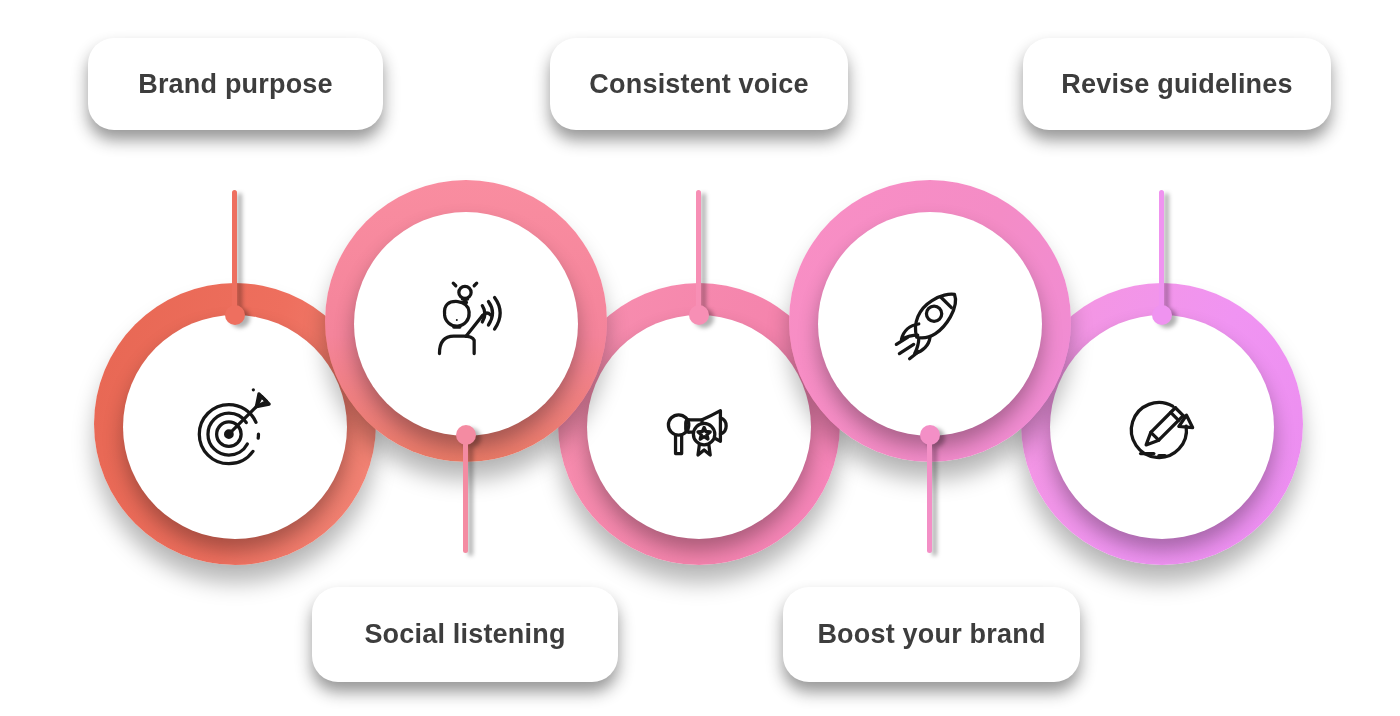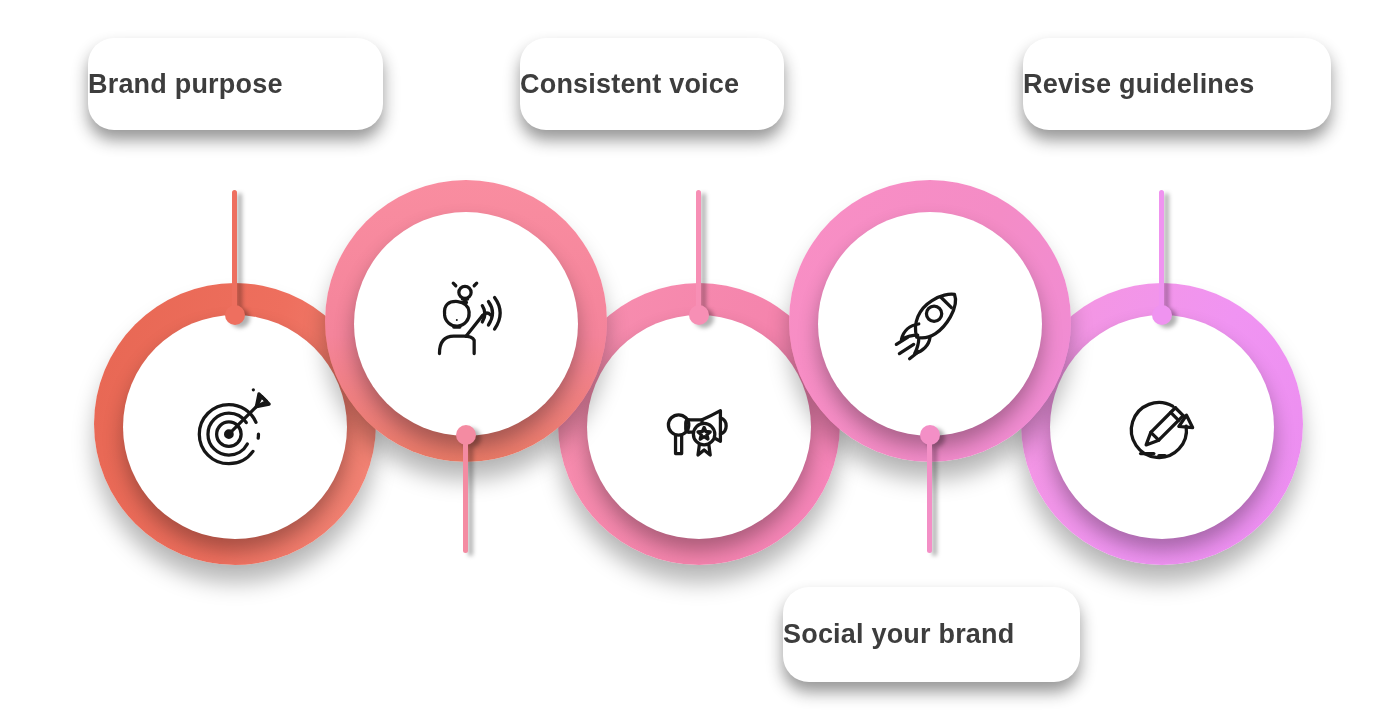--- a/index.html
+++ b/index.html
@@ -2,21 +2,21 @@
 <html><head>
 <meta charset="utf-8">
 <style>
   *{box-sizing:border-box;margin:0;padding:0}
   html,body{width:1400px;height:716px;background:#ffffff;overflow:hidden;
     font-family:"Liberation Sans", sans-serif;}
   .stage{position:absolute;left:0;top:0;width:1400px;height:716px;background:#ffffff}
 
   
   .card{position:absolute;background:#ffffff;border-radius:26px;z-index:50;
-    display:flex;align-items:center;
+    display:flex;align-items:center;justify-content:center;
     box-shadow:0 10px 16px rgba(25,25,25,.45)}
   .card span{font-size:27px;font-weight:600;color:#3d3d3d;letter-spacing:.2px}
 
   
   .ring{position:absolute;width:282px;height:282px;border-radius:50%;
     box-shadow:0 18px 22px rgba(0,0,0,.28)}
   .ring.low{z-index:20}
   .ring.high{z-index:30}
   .inner{position:absolute;left:29px;top:32px;width:224px;height:224px;border-radius:50%;
     background:#ffffff;box-shadow:0 12px 20px rgba(0,0,0,.30);
@@ -39,29 +39,32 @@
   svg.icon *{vector-effect:none}
 </style>
 </head>
 <body>
 
 <div class="stage">
 
   <div class="card" style="left:88px;top:38px;width:295px;height:92px">
     <span>Brand purpose</span>
   </div>
-  <div class="card" style="left:520px;top:38px;width:264px;height:92px">
+  <div class="card" style="left:550px;top:38px;width:298px;height:92px">
     <span>Consistent voice</span>
   </div>
   <div class="card" style="left:1023px;top:38px;width:308px;height:92px">
     <span>Revise guidelines</span>
   </div>
 
+  <div class="card" style="left:312px;top:587px;width:306px;height:95px">
+    <span>Social listening</span>
+  </div>
   <div class="card" style="left:783px;top:587px;width:297px;height:95px">
-    <span>Social your brand</span>
+    <span>Boost your brand</span>
   </div>
 
   <div class="connector">
     <div class="cline c1" style="left:232px;top:190px;height:125px"></div>
     <div class="cdot c1" style="left:225px;top:305px"></div>
   </div>
   <div class="connector">
     <div class="cline c3" style="left:696px;top:190px;height:125px"></div>
     <div class="cdot c3" style="left:689px;top:305px"></div>
   </div>

